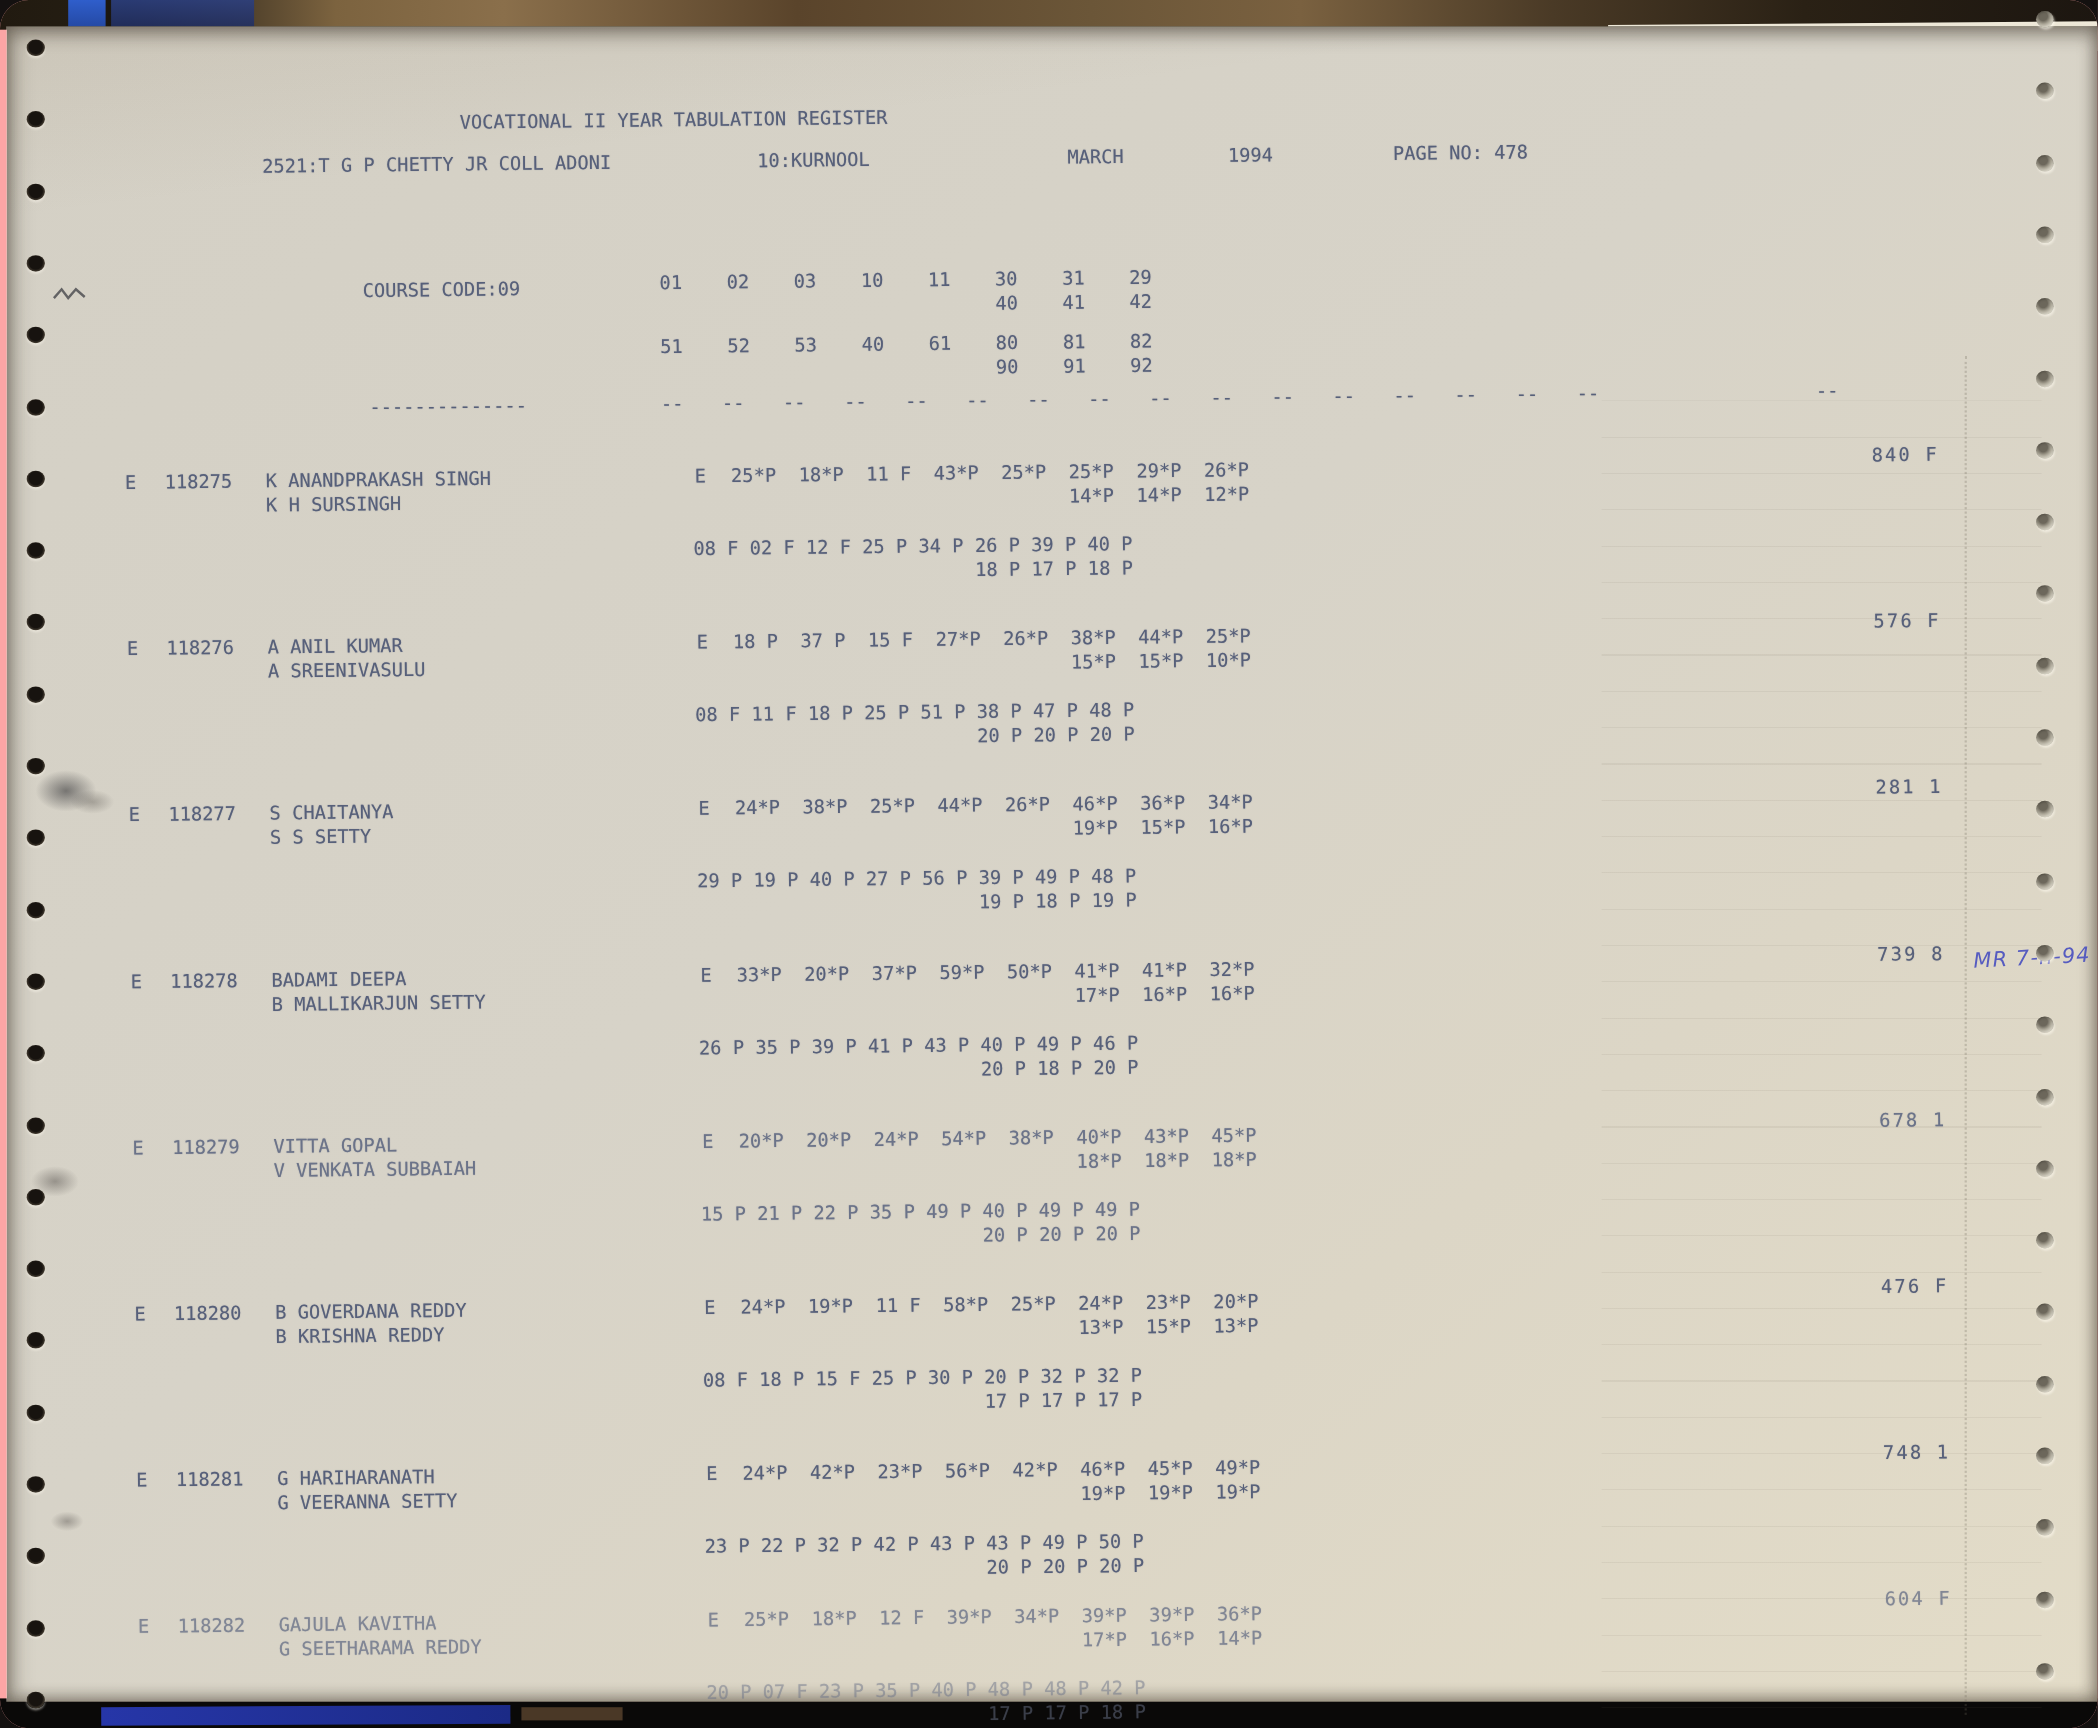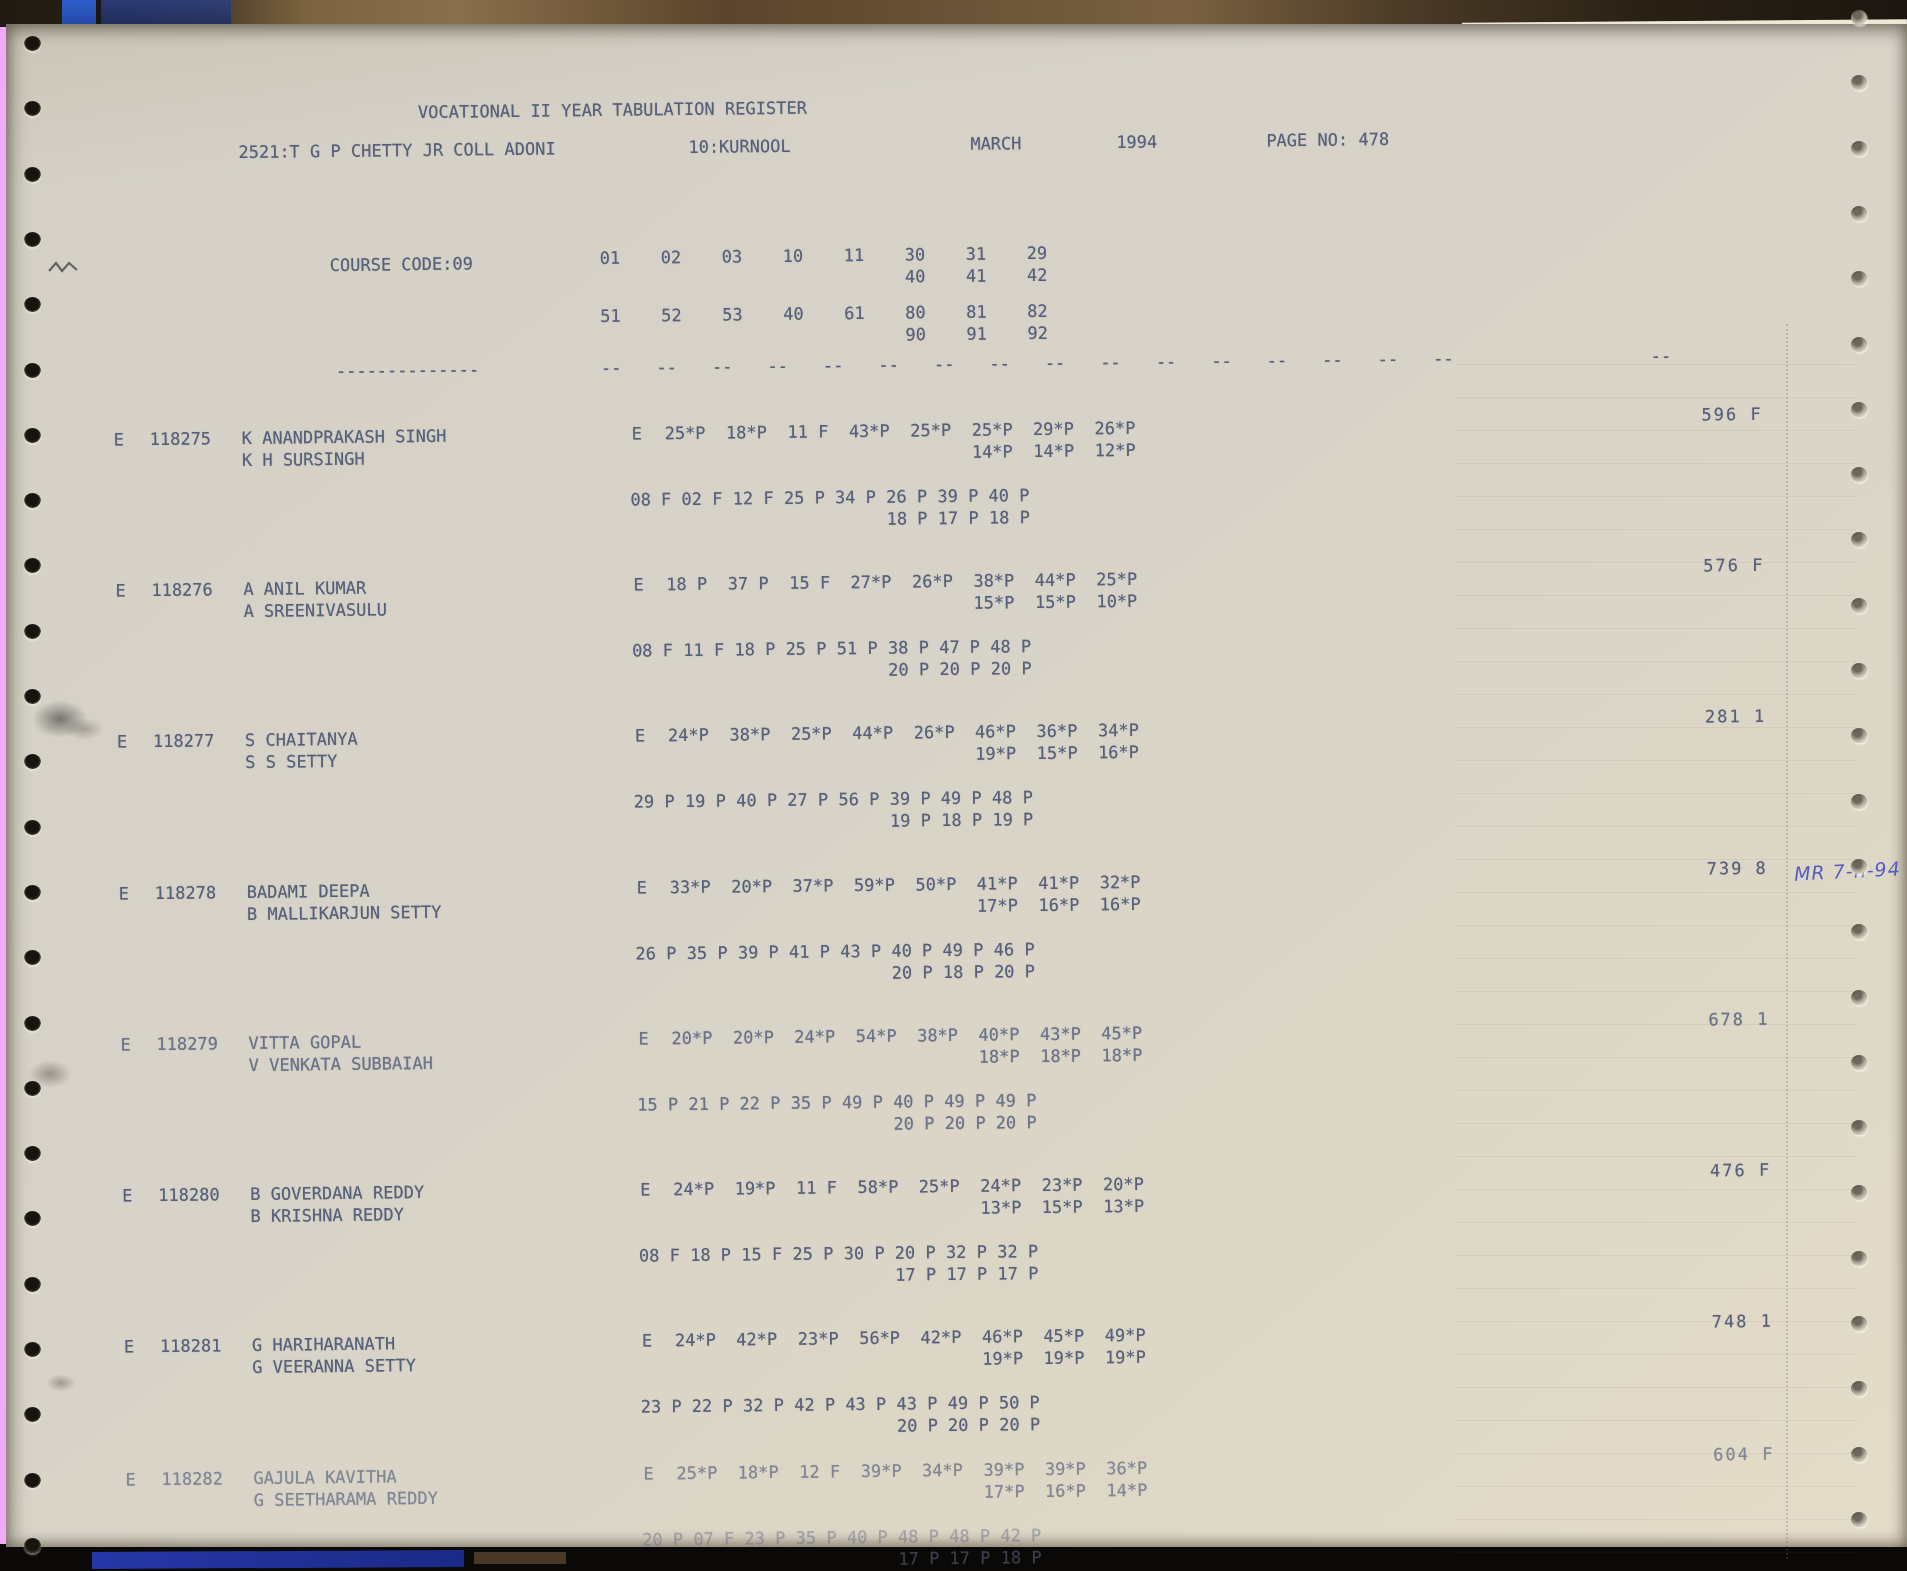--- a/index.html
+++ b/index.html
@@ -1,17 +1,17 @@
 <!DOCTYPE html>
 <html><head>
 <meta charset="utf-8">
 <style>
   html,body{margin:0;padding:0;background:#141110;}
-  .canvas{position:relative;width:1907px;height:1571px;background:#f0abfc;overflow:hidden;
-          font-family:"DejaVu Sans Mono",monospace;}
+  .canvas{position:relative;width:1907px;height:1571px;background:#fca5a5;overflow:hidden;
+          font-family:"DejaVu Sans Mono",monospace;border-radius:26px;}
   
   .bg-top{position:absolute;top:0;left:0;width:1907px;height:27px;
     background:linear-gradient(to right,#211a10 0%,#241d12 4%,#151310 6%,#7c633f 16%,#8a6f4b 24%,
       #5a442b 38%,#6b5638 52%,#7a6140 62%,#4a3a26 74%,#2a2115 86%,#1c1610 100%);}
   .patch{position:absolute;}
   .blue1{left:62px;top:0;width:34px;height:26px;background:linear-gradient(#2f5ecb,#2448a2);}
   .blue2{left:101px;top:0;width:130px;height:25px;background:linear-gradient(#2c3f7e,#222f60);opacity:.9;}
   .sliver{left:1462px;top:21px;width:445px;height:27px;background:linear-gradient(#efe9d9,#ddd7c5);transform:rotate(-0.45deg);}
   .bg-bottom{position:absolute;bottom:0;left:0;width:1907px;height:27px;background:#0a0908;}
   .blue3{left:92px;bottom:3px;width:372px;height:17px;background:linear-gradient(to right,#2636a8,#1b2a86);transform:rotate(-0.3deg);}
@@ -123,21 +123,21 @@
       <div class="stu" style="top:404px">
         <span class="pre flag">E</span>
         <span class="pre roll">118275</span>
         <span class="pre name">K ANANDPRAKASH SINGH</span>
         <span class="pre father">K H SURSINGH</span>
         <span class="pre mflag">E</span>
         <span class="pre m1">25*P  18*P  11 F  43*P  25*P  25*P  29*P  26*P</span>
         <span class="pre m1c">14*P  14*P  12*P</span>
         <span class="pre m2">08 F 02 F 12 F 25 P 34 P 26 P 39 P 40 P</span>
         <span class="pre m2c">18 P 17 P 18 P</span>
-        <span class="pre total">596 F</span>
+        <span class="pre total">840 F</span>
       </div>
 
       <div class="stu" style="top:555px">
         <span class="pre flag">E</span>
         <span class="pre roll">118276</span>
         <span class="pre name">A ANIL KUMAR</span>
         <span class="pre father">A SREENIVASULU</span>
         <span class="pre mflag">E</span>
         <span class="pre m1">18 P  37 P  15 F  27*P  26*P  38*P  44*P  25*P</span>
         <span class="pre m1c">15*P  15*P  10*P</span>

